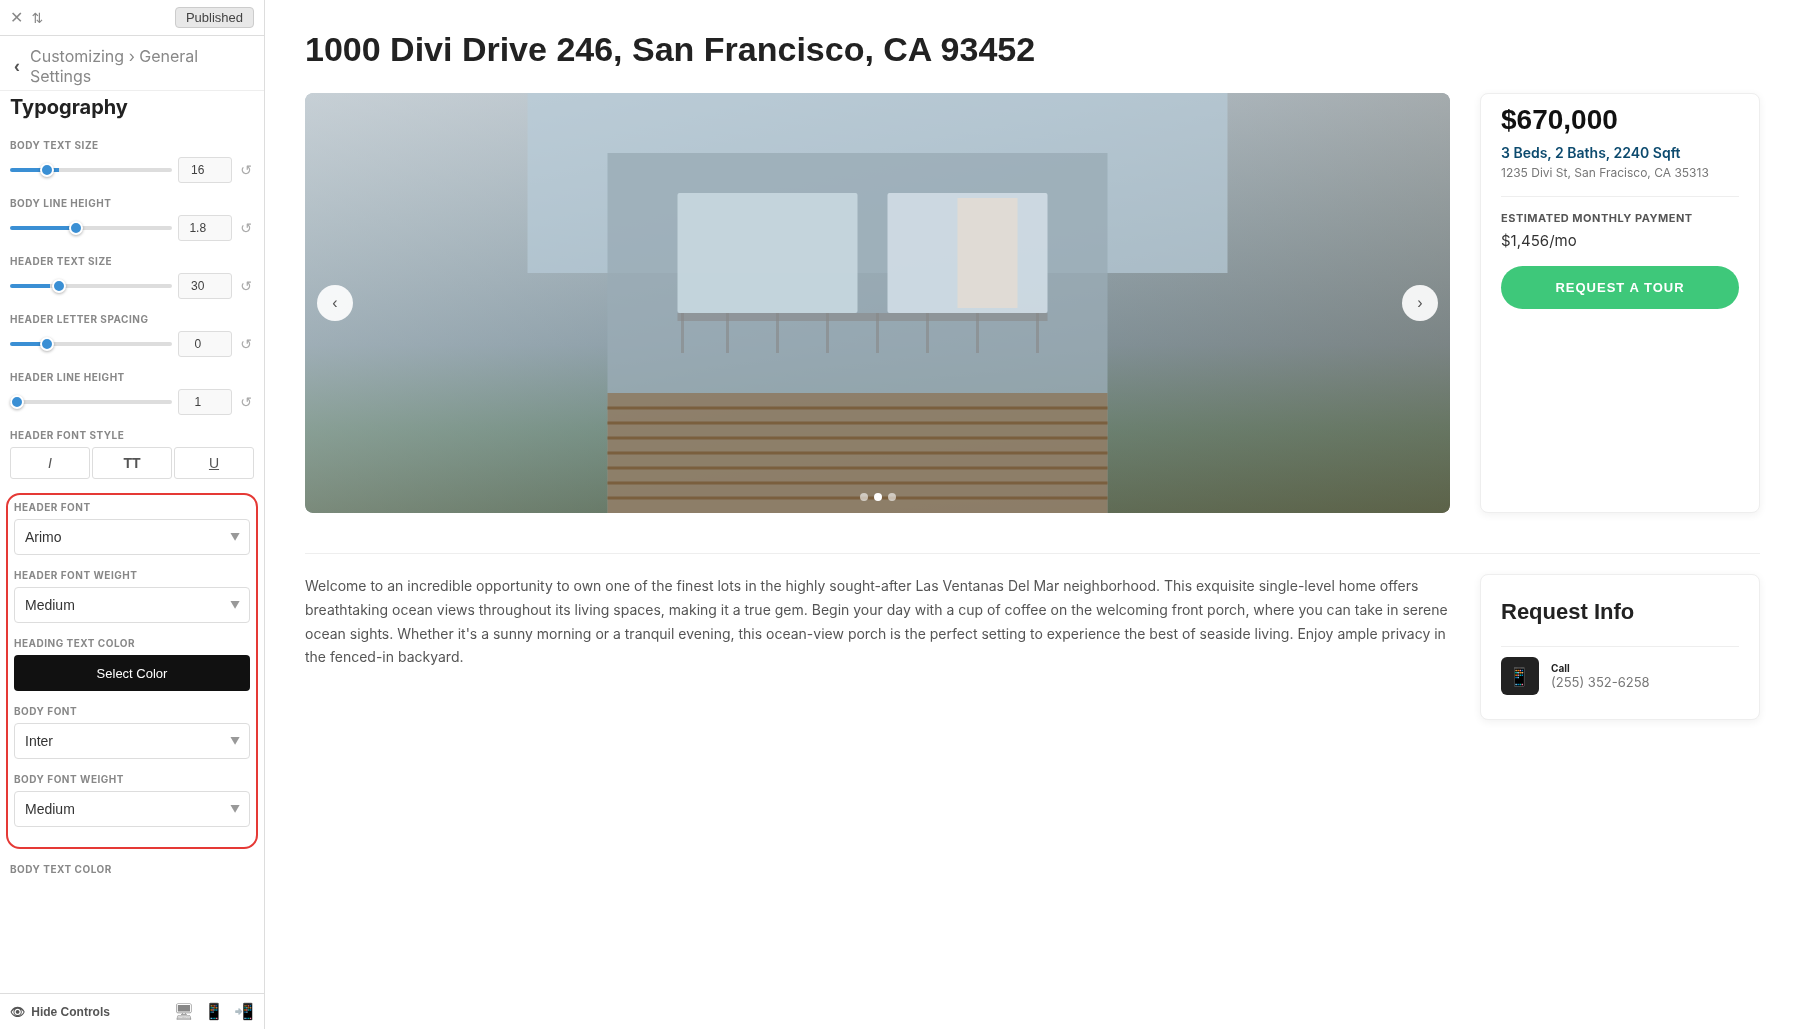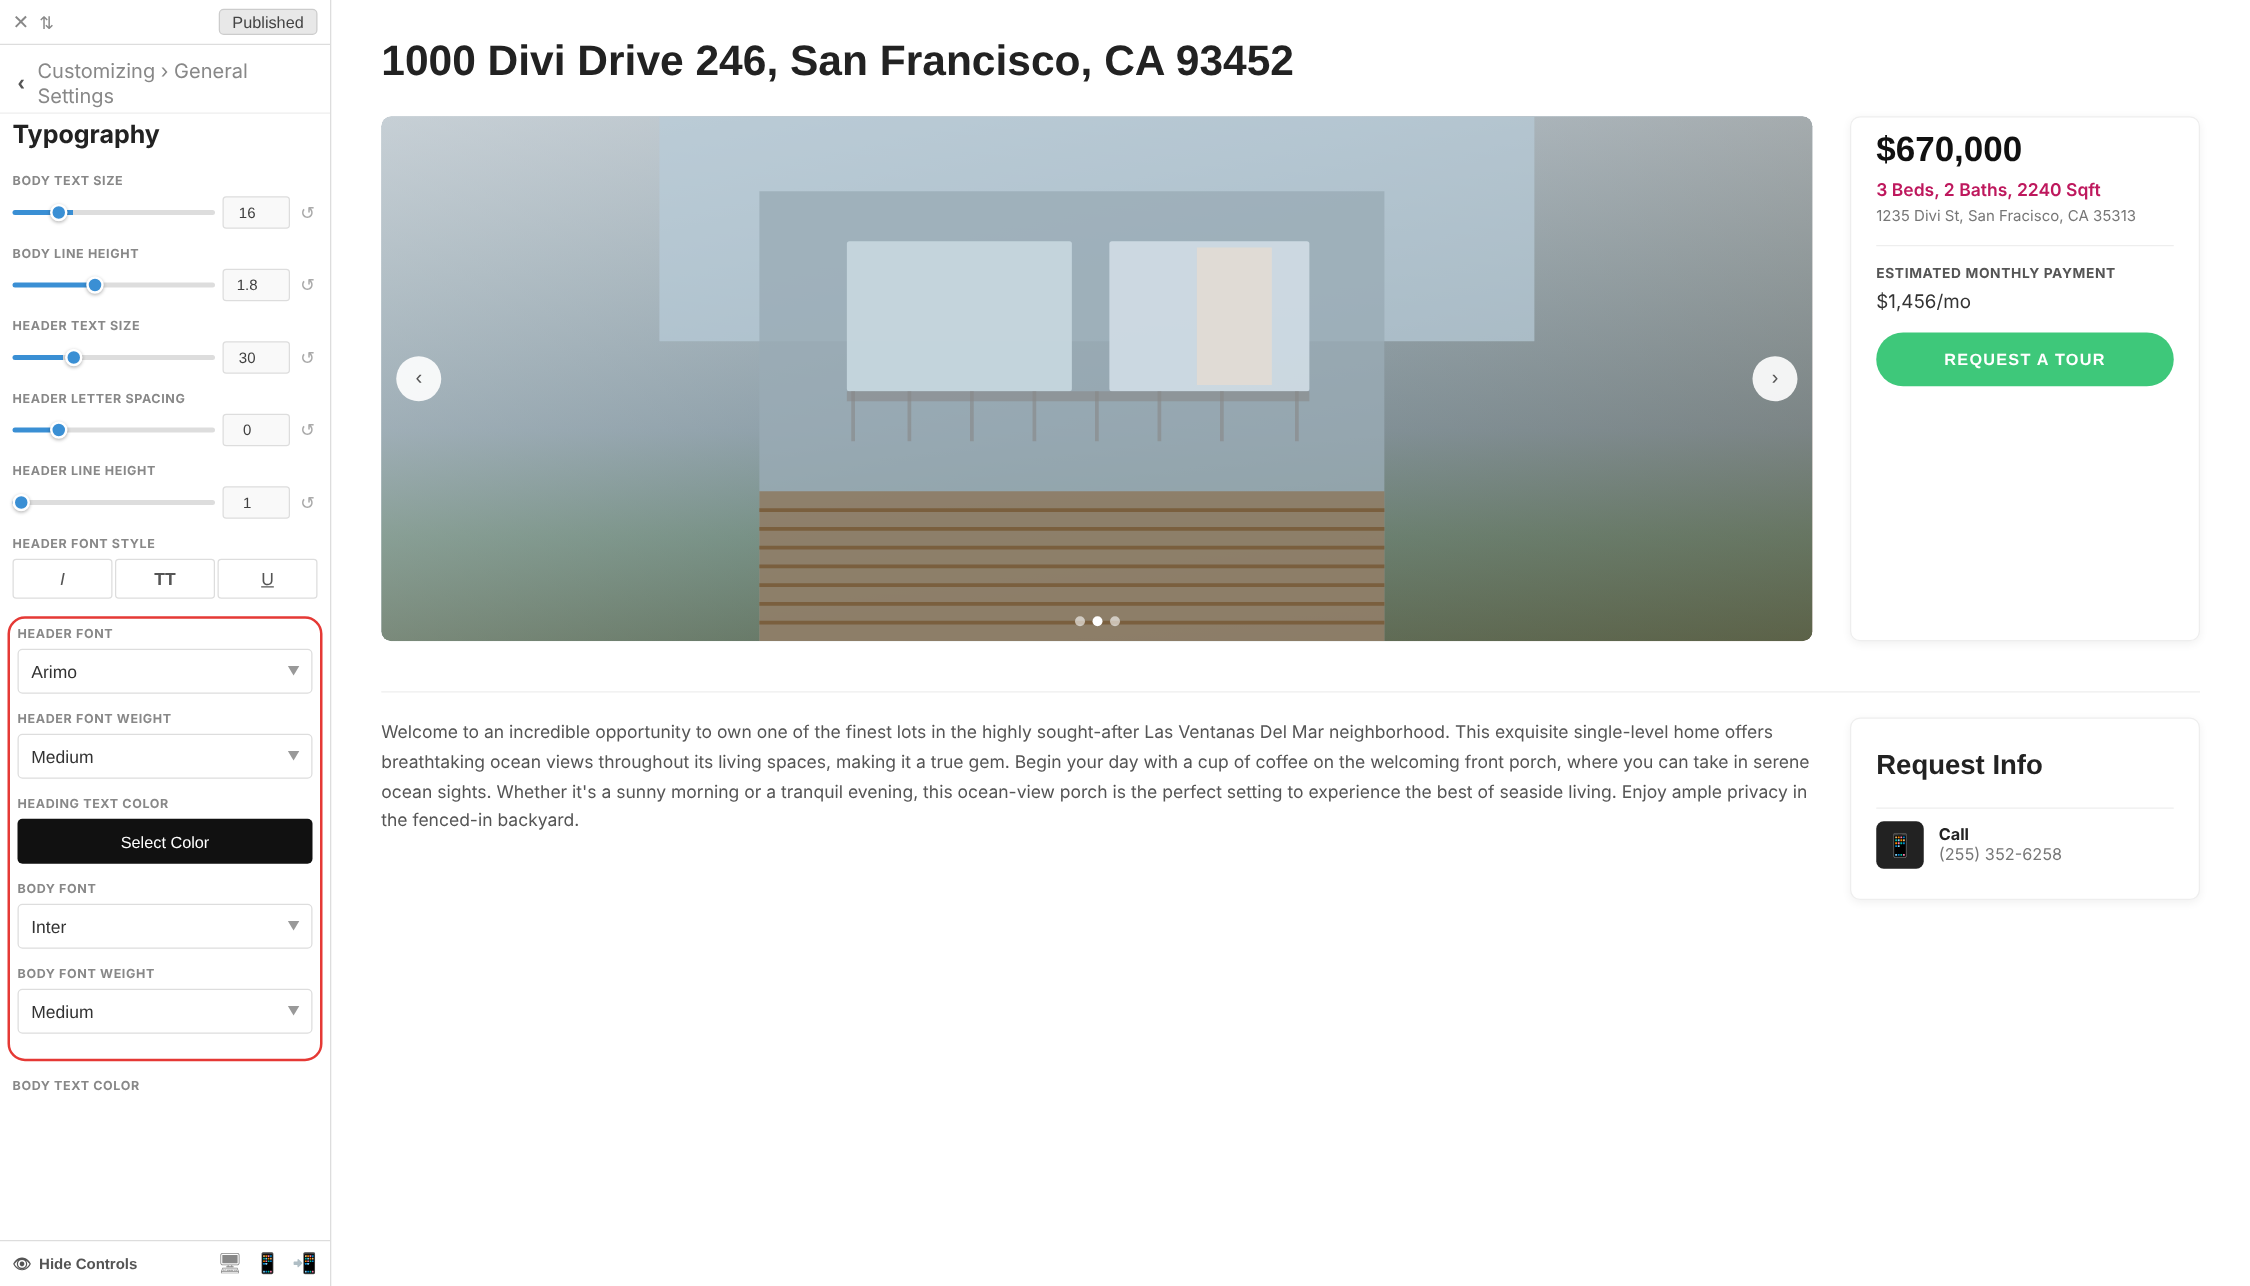--- a/index.html
+++ b/index.html
@@ -347,21 +347,21 @@
     .price-tag {
       font-size: 28px;
       font-weight: 700;
       color: #111;
       margin-bottom: 8px;
       font-family: 'Arimo', Arial, sans-serif;
     }
 
     .property-stats {
       font-size: 14px;
-      color: #be185d;
+      color: #0c4a6e;
       font-weight: 600;
       margin-bottom: 4px;
     }
 
     .property-address {
       font-size: 12px;
       color: #777;
       margin-bottom: 16px;
     }
 
@@ -458,21 +458,21 @@
       border-radius: 6px;
       display: flex;
       align-items: center;
       justify-content: center;
       color: #fff;
       font-size: 18px;
       flex-shrink: 0;
     }
 
     .contact-label {
-      font-size: 13px;
+      font-size: 10px;
       font-weight: 700;
       color: #222;
     }
 
     .contact-phone {
       font-size: 13px;
       color: #777;
     }
 
     input[type=range] {

